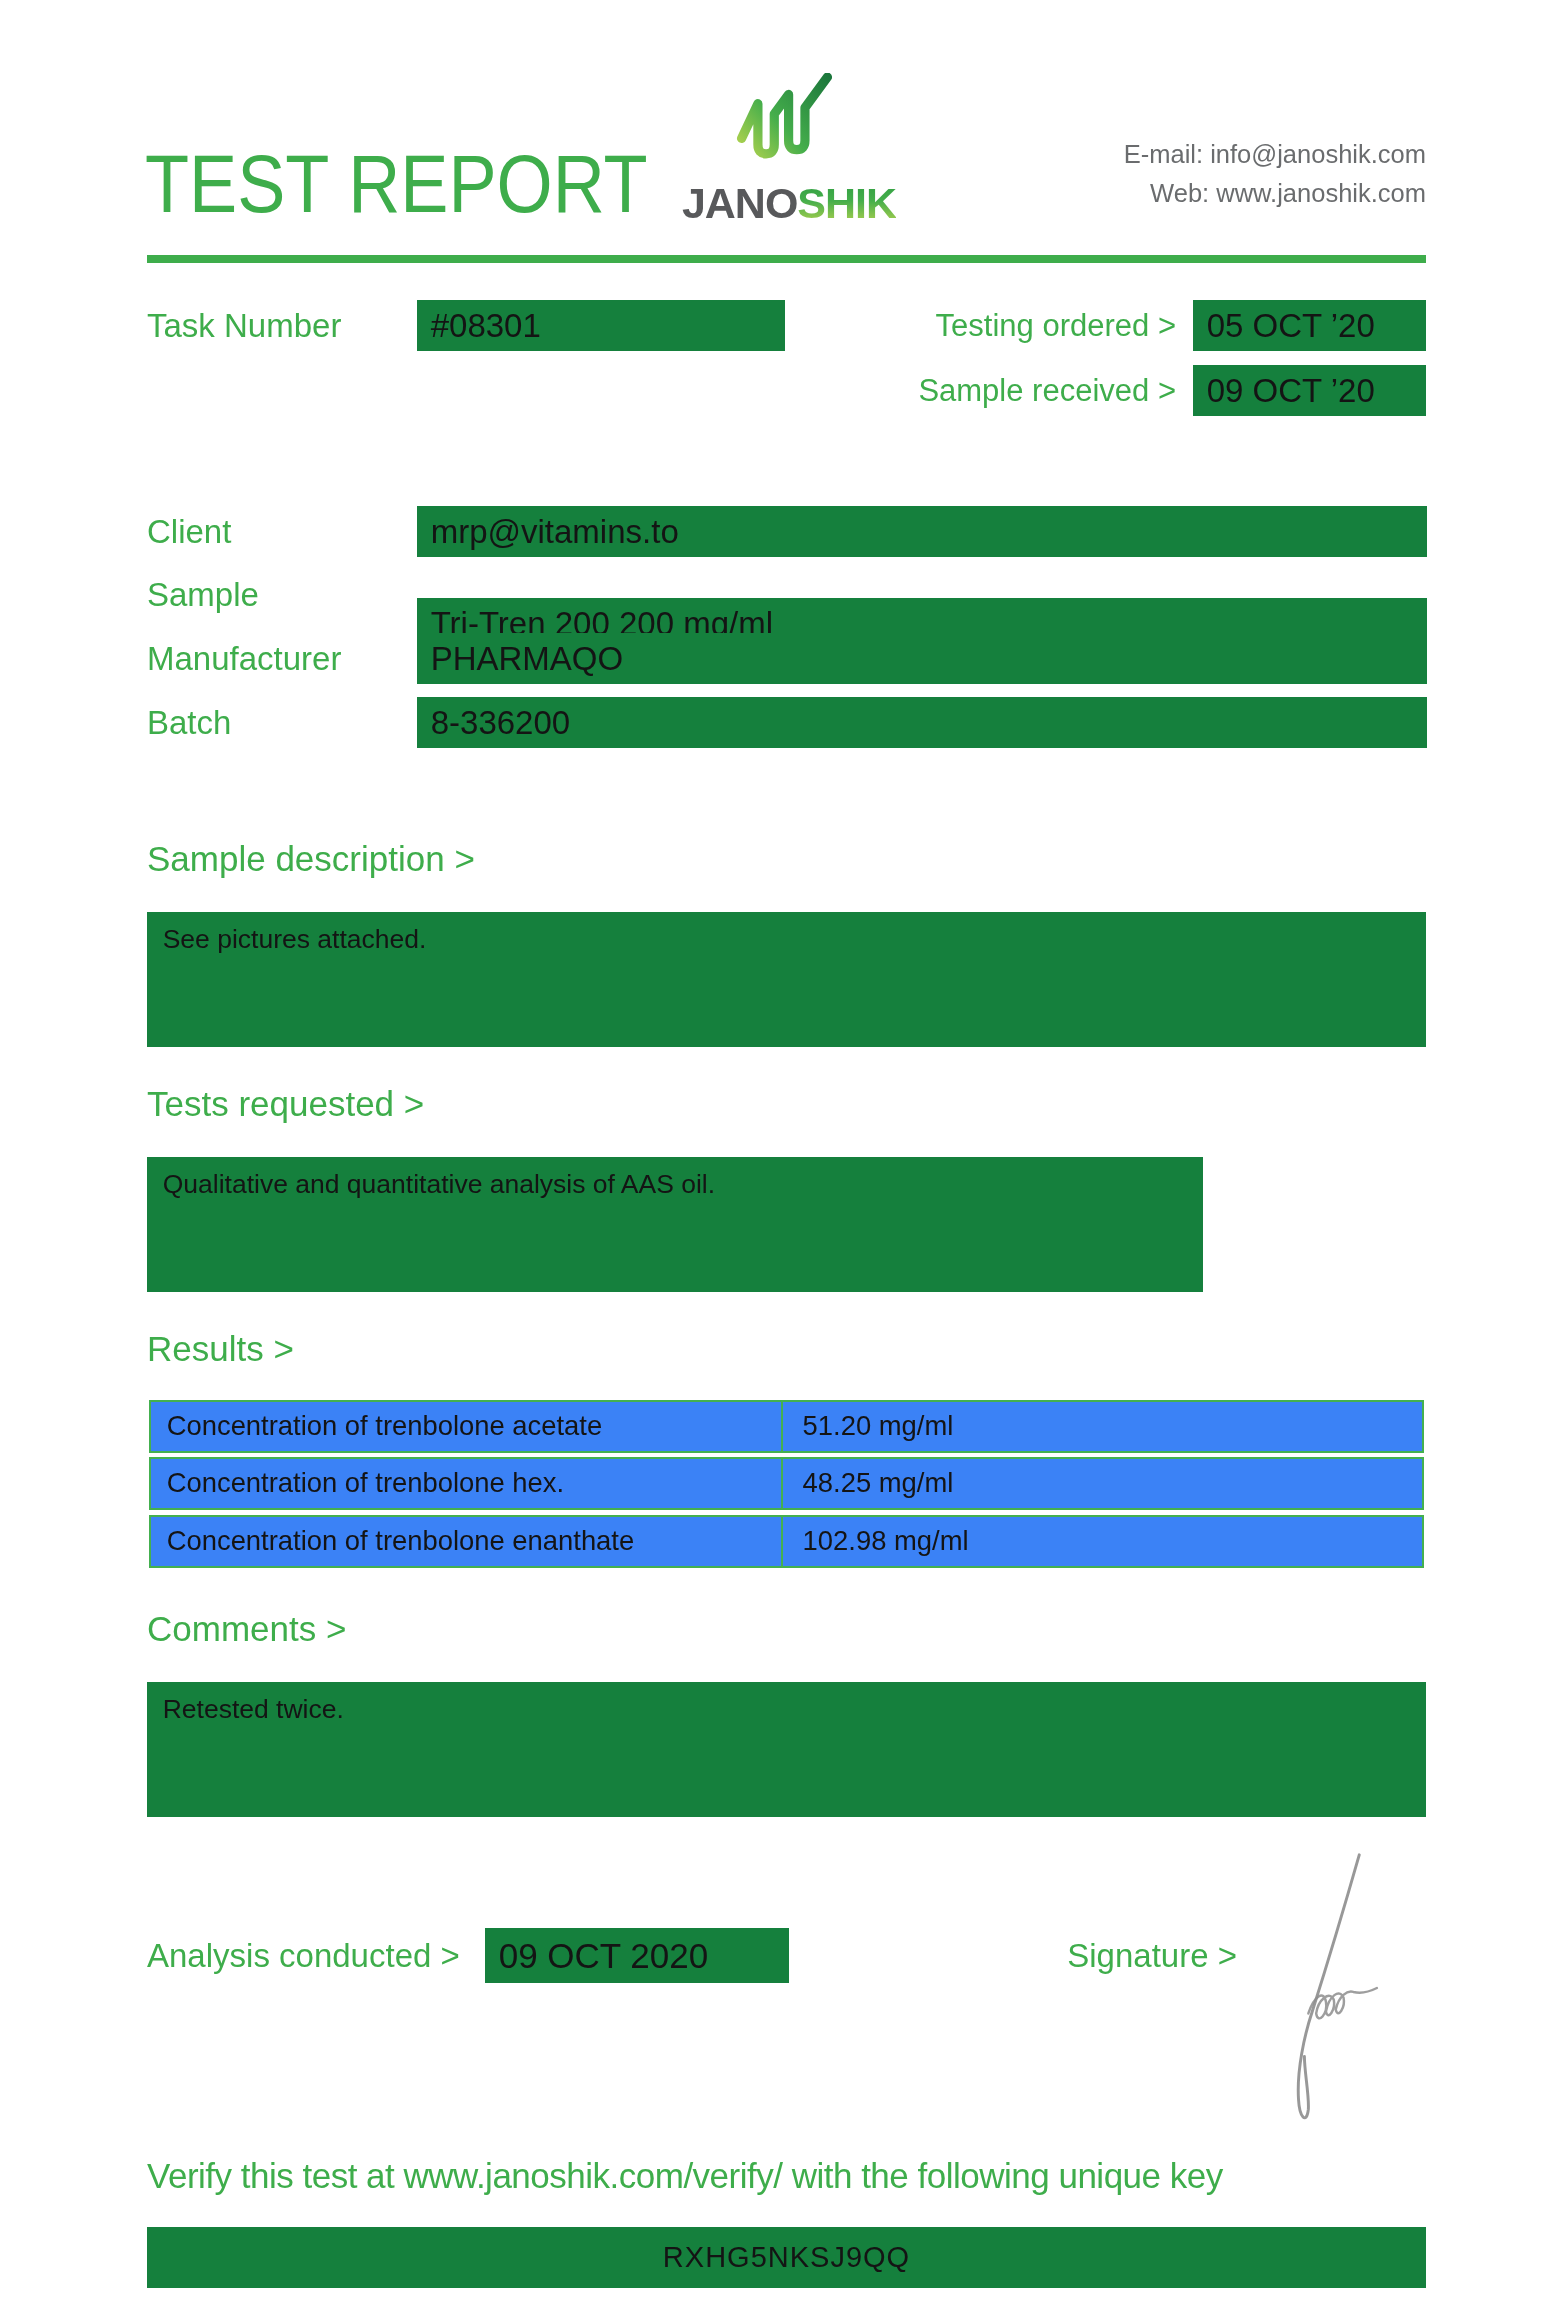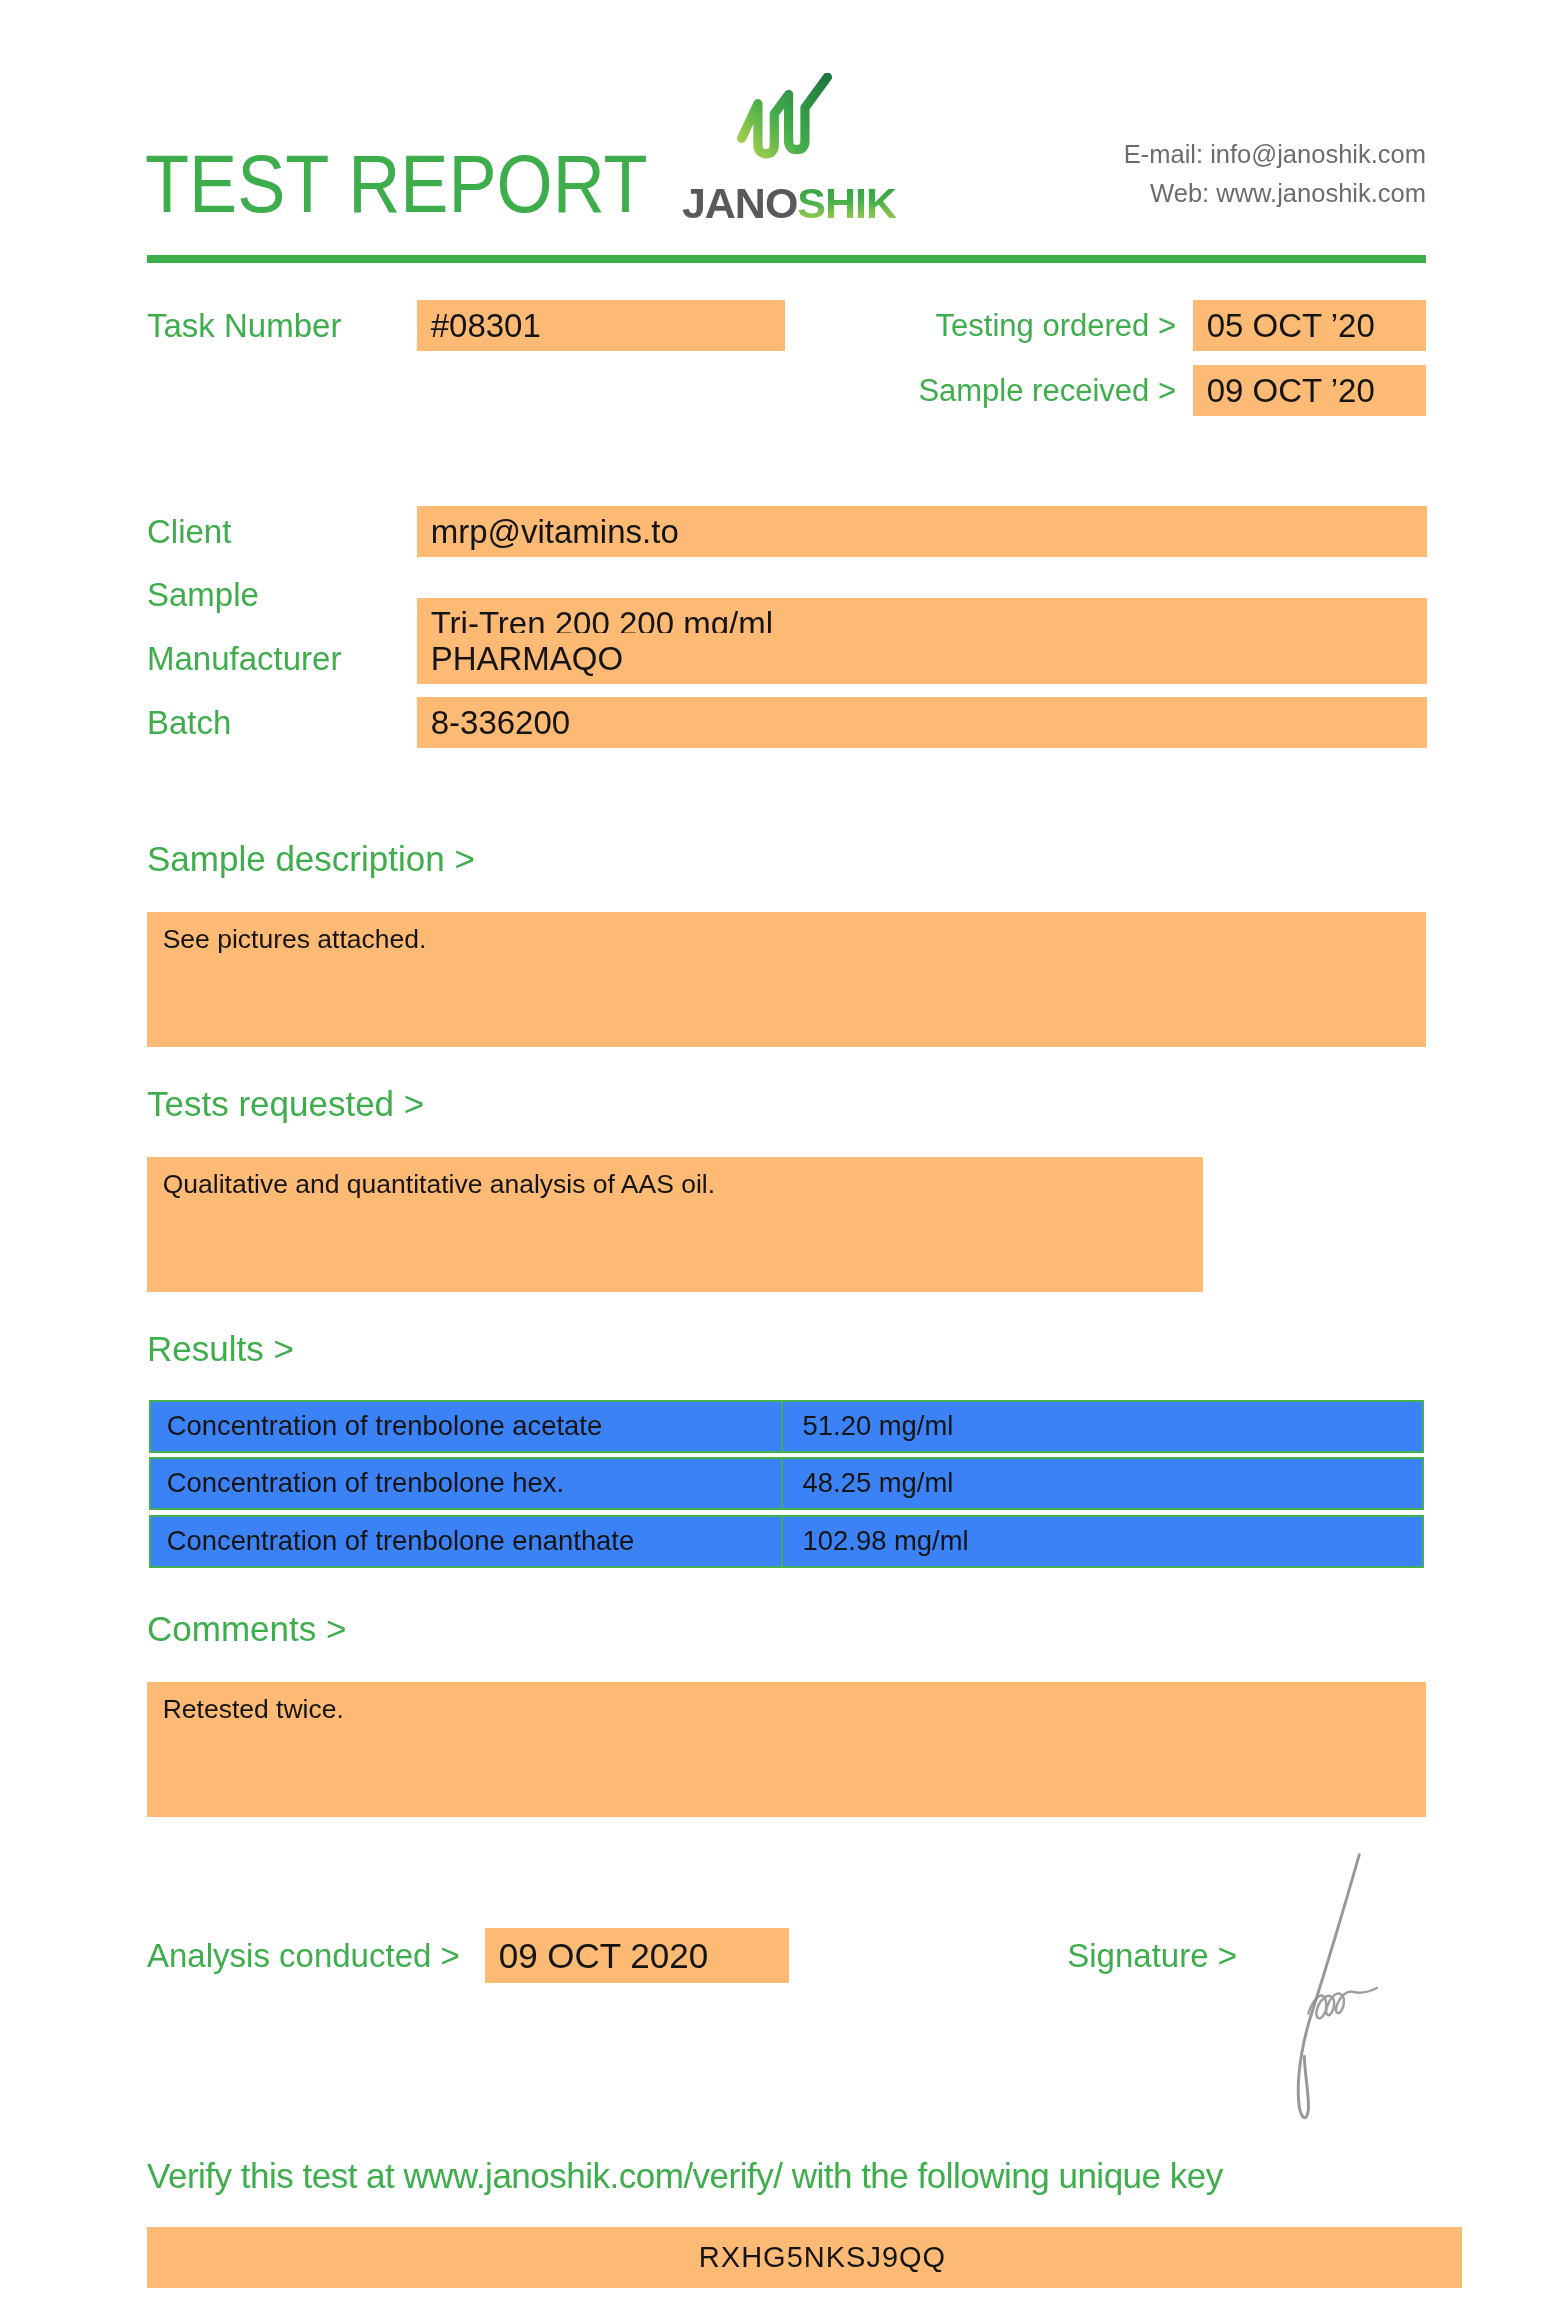--- a/index.html
+++ b/index.html
@@ -1,21 +1,21 @@
 <!DOCTYPE html>
 <html><head>
 <meta charset="utf-8">
 <style>
   html,body{margin:0;padding:0;background:#ffffff;}
   .page{
     position:relative;width:1568px;height:2313px;margin:0 auto;background:#fff;
     font-family:"Liberation Sans", sans-serif;color:#141414;overflow:hidden;border-radius:7px;
   }
   .abs{position:absolute;}
-  .graybox{background:#fdba74;}
+  .graybox{background:#15803d;}
 
   
   .title{left:145px;top:137px;font-size:82px;letter-spacing:0;color:#3ead4b;
          transform:scaleX(.88);transform-origin:left top;white-space:nowrap;}
   .logo-icon{left:733px;top:73px;}
   .brand{left:642px;top:179px;width:294px;text-align:center;font-size:43px;font-weight:700;letter-spacing:-1px;white-space:nowrap;}
   .brand .jano{color:#58595b;}
   .brand .shik{background:linear-gradient(180deg,#2d9c41 0%,#45ae4b 45%,#b9d44f 100%);
                -webkit-background-clip:text;background-clip:text;color:transparent;}
   .contact{left:926px;top:135px;width:500px;text-align:right;font-size:25.5px;line-height:39px;color:#6a6c6e;}
@@ -62,21 +62,21 @@
   .cell-analyte{width:632px;border-right:2.9px solid #44b04f;box-sizing:border-box;
                 line-height:47px;font-size:27.4px;padding-left:15.7px;white-space:nowrap;overflow:hidden;}
   .cell-value{flex:1;line-height:47px;font-size:27.4px;padding-left:19.6px;white-space:nowrap;}
 
   
   .an-label{left:147px;top:1928px;height:55px;line-height:55px;}
   .an-value{left:485px;top:1928px;width:304px;height:55px;line-height:55px;font-size:35px;}
   .sig-label{left:980px;top:1928px;width:257px;height:55px;line-height:55px;text-align:right;}
   .sig-img{left:1269px;top:1847px;}
   .verify-text{left:147px;top:2156px;width:1279px;font-size:35px;letter-spacing:-0.5px;color:#3ead4b;white-space:nowrap;}
-  .key-box{left:147px;top:2227px;width:1279px;height:61px;text-align:center;line-height:61px;font-size:29px;letter-spacing:1px;color:#141414;padding-left:36px;}
+  .key-box{left:147px;top:2227px;width:1279px;height:61px;text-align:center;line-height:61px;font-size:29px;letter-spacing:1px;color:#141414;}
 </style>
 </head>
 <body>
 
 <div class="page">
 
   <div class="abs title">TEST REPORT</div>
 
   <div class="abs logo-icon">
     <svg width="103" height="90" viewBox="0 0 100 88" aria-hidden="true">

